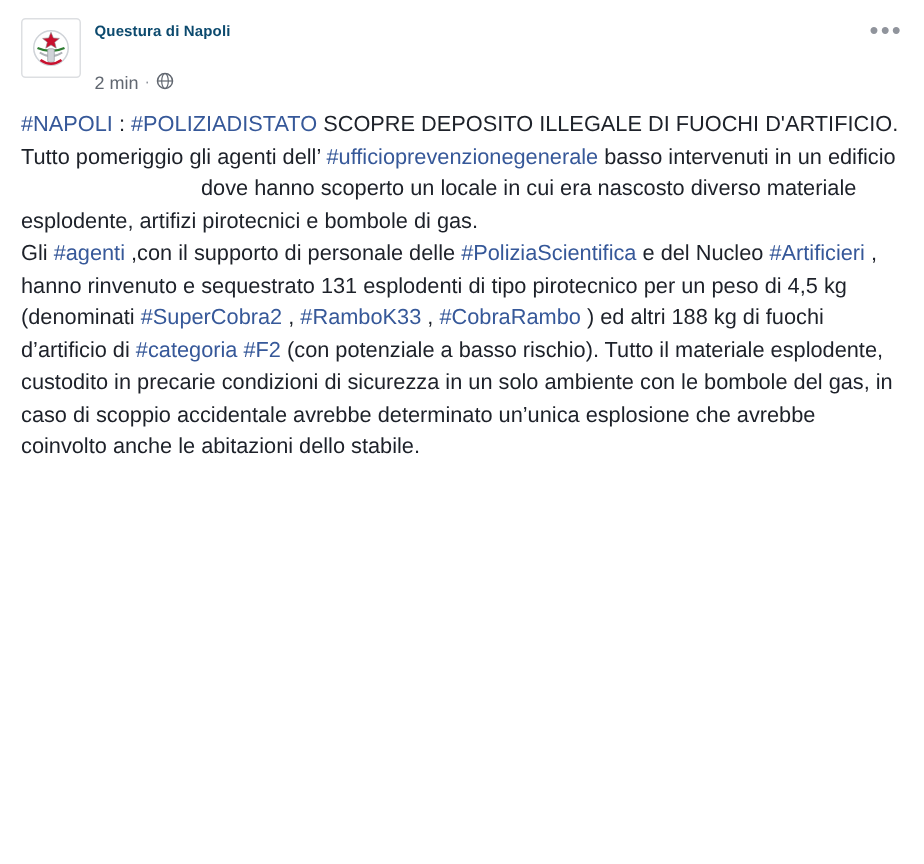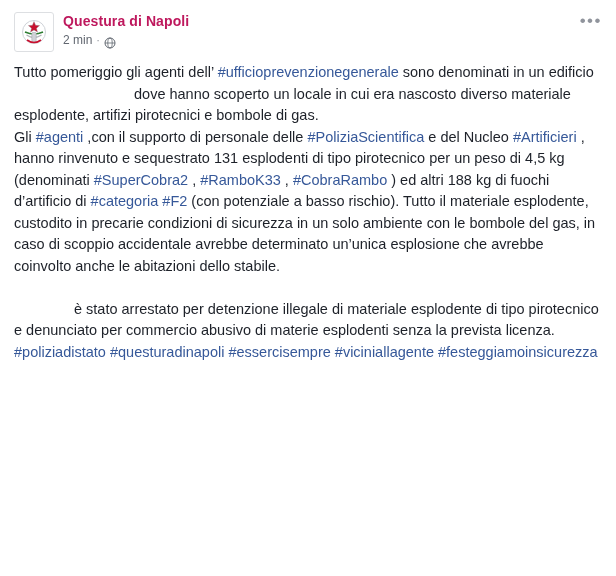--- a/index.html
+++ b/index.html
@@ -41,33 +41,33 @@
     overflow: hidden;
   }
   .avatar svg { display: block; }
   .header-text {
     display: flex;
     flex-direction: column;
     justify-content: center;
     padding-top: 1px;
   }
   .page-name {
-    font-size: 14px;
+    font-size: 10px;
     font-weight: bold;
-    color: #be185d;
+    color: #0c4a6e;
     line-height: 17px;
     letter-spacing: 0.1px;
   }
   .meta-row {
     display: flex;
-    align-items: flex-end;
+    align-items: flex-start;
     font-size: 12px;
     color: #616770;
     line-height: 16px;
-    margin-top: 2px;
+    margin-top: 17px;
   }
   .meta-sep {
     margin: 0 4px;
     color: #90949c;
     font-size: 11px;
   }
   .globe-icon {
     display: inline-block;
     width: 12px;
     height: 12px;
@@ -142,25 +142,25 @@
             <line x1="1" y1="6" x2="11" y2="6" stroke="#616770" stroke-width="0.8"></line>
           </svg>
         </span>
       </span>
     </div>
     <div class="more-btn">•••</div>
   </div>
 
   <div class="post-body">
 
+    <p><a class="tag">#NAPOLI</a><span> : </span><a class="tag">#POLIZIADISTATO</a><span> SCOPRE DEPOSITO ILLEGALE DI FUOCHI D'ARTIFICIO.</span></p>
 
     <div class="para-gap">&nbsp;</div>
 
-    <p><span>Tutto pomeriggio gli agenti dell’ </span><a class="tag">#ufficioprevenzionegenerale</a><span> sono denominati in un edificio</span><span class="gap-inline"></span><span>dove hanno scoperto un locale in cui era nascosto diverso materiale esplodente, artifizi pirotecnici e bombole di gas.</span></p>
+    <p><span>Tutto pomeriggio gli agenti dell’ </span><a class="tag">#ufficioprevenzionegenerale</a><span> basso intervenuti in un edificio</span><span class="gap-inline"></span><span>dove hanno scoperto un locale in cui era nascosto diverso materiale esplodente, artifizi pirotecnici e bombole di gas.</span></p>
 
     <p><span>Gli </span><a class="tag">#agenti</a><span> ,con il supporto di personale delle </span><a class="tag">#PoliziaScientifica</a><span> e del Nucleo </span><a class="tag">#Artificieri</a><span> , hanno rinvenuto e sequestrato 131 esplodenti di tipo pirotecnico per un peso di 4,5 kg (denominati </span><a class="tag">#SuperCobra2</a><span> , </span><a class="tag">#RamboK33</a><span> , </span><a class="tag">#CobraRambo</a><span> ) ed altri 188 kg di fuochi d’artificio di </span><a class="tag">#categoria</a><span> </span><a class="tag">#F2</a><span> (con potenziale a basso rischio). Tutto il materiale esplodente, custodito in precarie condizioni di sicurezza in un solo ambiente con le bombole del gas, in caso di scoppio accidentale avrebbe determinato un’unica esplosione che avrebbe coinvolto anche le abitazioni dello stabile.</span></p>
 
-    <p><br><span class="gap-inline-sm"></span><span>è stato arrestato per detenzione illegale di materiale esplodente di tipo pirotecnico e denunciato per commercio abusivo di materie esplodenti senza la prevista licenza.</span></p>
+    <p><br><span class="gap-inline-sm"></span></p>
 
-    <p class="hashtag-footer"><a class="tag">#poliziadistato</a> <a class="tag">#questuradinapoli</a> <a class="tag">#essercisempre</a> <a class="tag">#viciniallagente</a> <a class="tag">#festeggiamoinsicurezza</a></p>
 
   </div>
 </div>
 
 </body></html>

